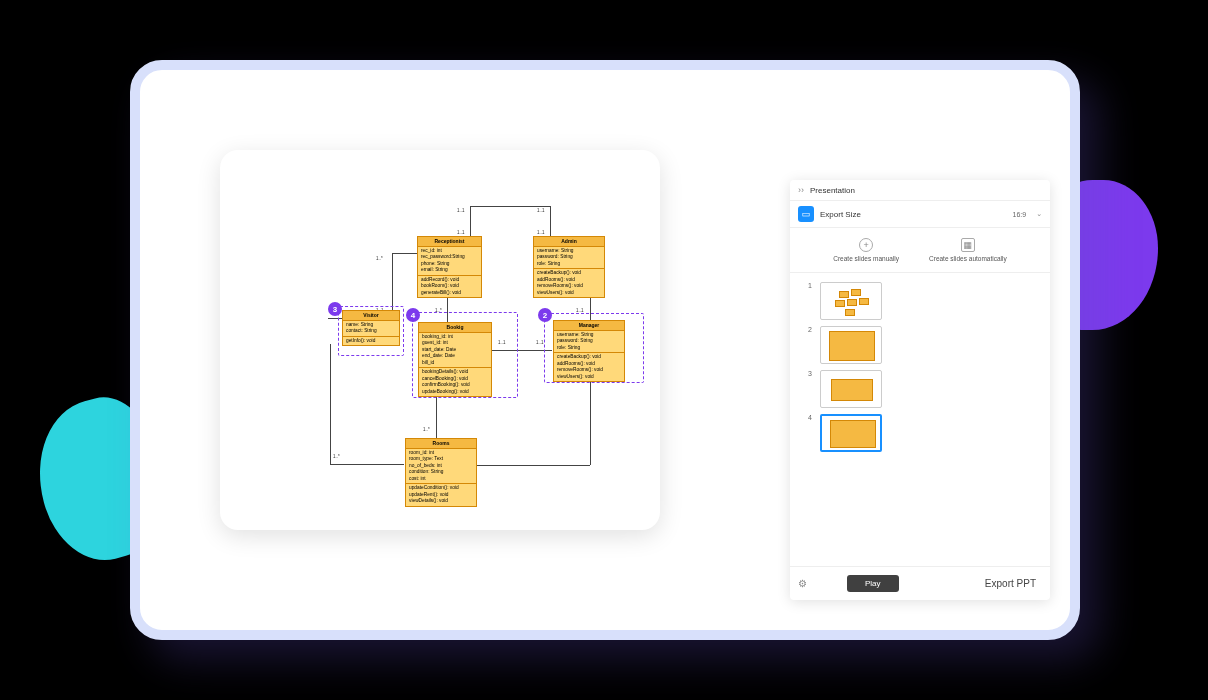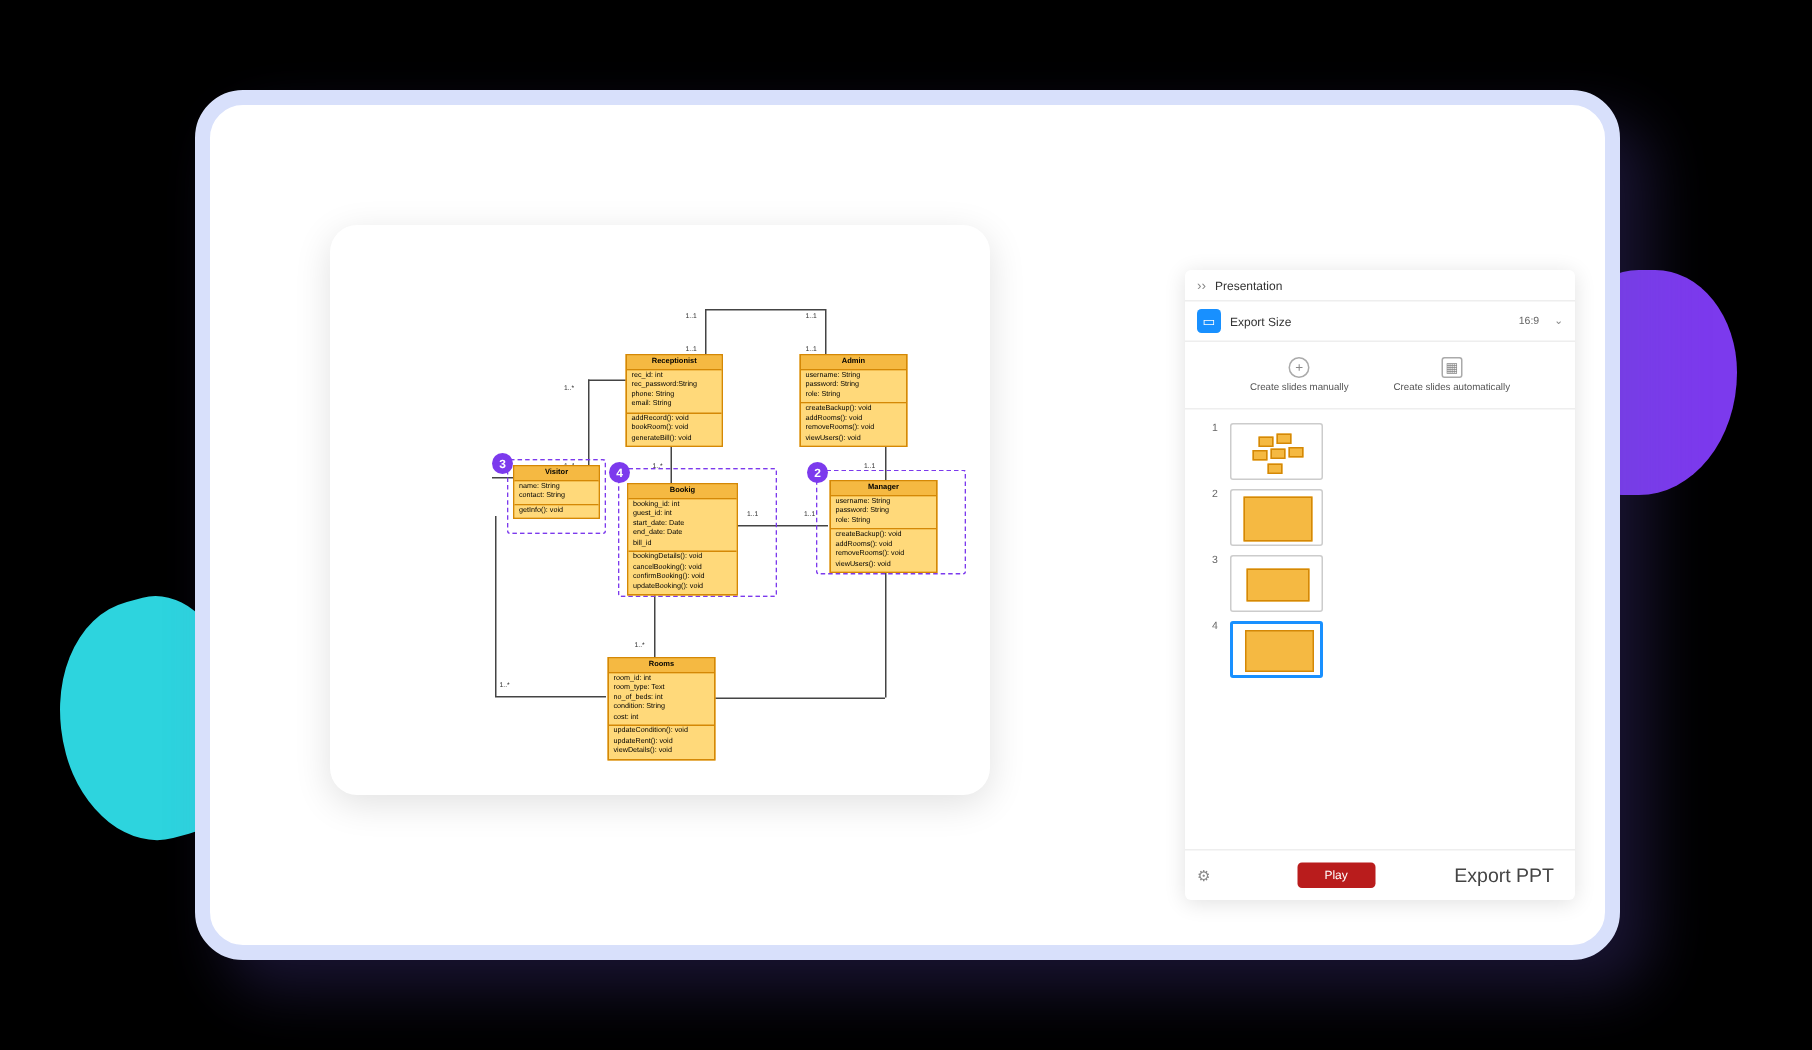--- a/index.html
+++ b/index.html
@@ -133,26 +133,26 @@
   border: 0.5px solid #d48806;
   font-size: 3px;
 }
 .sp-footer {
   display: flex; align-items: center;
   padding: 8px; border-top: 1px solid #eee;
   gap: 8px;
 }
 .sp-gear { font-size: 10px; color: #888; }
 .play-btn {
-  background: #b91c1c; color: #fff;
+  background: #404040; color: #fff;
   border: none; padding: 4px 18px;
   border-radius: 3px; font-size: 8px;
-  cursor: pointer; margin-left: 50px;
-}
-.export-link { margin-left: auto; font-size: 13px; color: #444; margin-right: 6px; cursor: pointer; }
+  cursor: pointer; margin-left: 32px;
+}
+.export-link { margin-left: auto; font-size: 10px; color: #444; margin-right: 6px; cursor: pointer; }
 </style>
 </head>
 <body>
 
 <div class="blob-cyan"></div>
 <div class="blob-purple"></div>
 
 <div class="outer-frame">
 
   <div class="canvas-panel">

